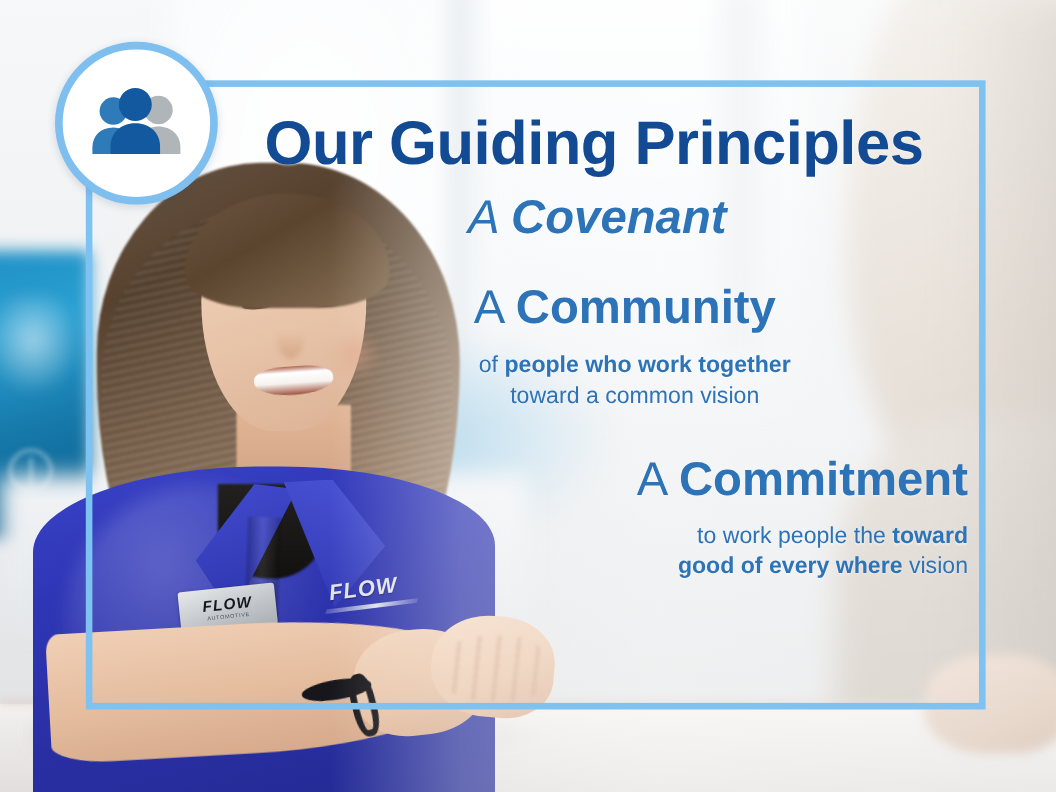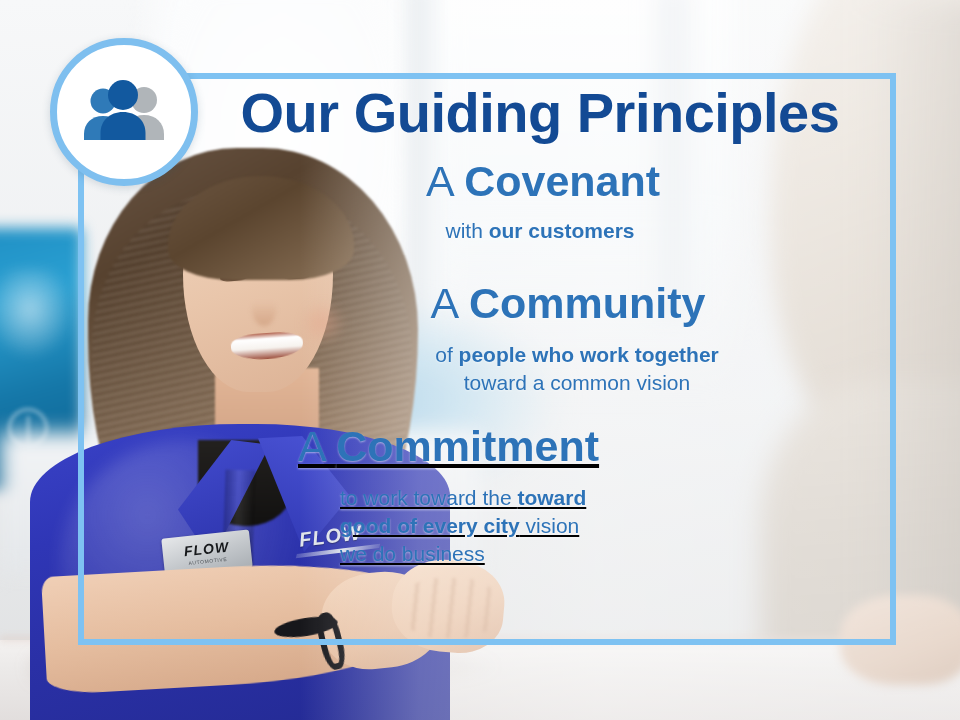--- a/index.html
+++ b/index.html
@@ -322,21 +322,21 @@
     background: #ffffff;
     border: 7px solid #7ebfef;
     display: flex; align-items: center; justify-content: center;
     box-shadow: 0 2px 8px rgba(40,70,100,.18);
   }
   .badge svg { display: block; }
 
   
   .content {
     position: absolute;
-    left: 200px; top: 84px;
+    left: 200px; top: 101px;
     width: 680px;
     text-align: center;
   }
   .title {
     font-size: 56px;
     font-weight: bold;
     color: #134a94;
     letter-spacing: -0.5px;
     line-height: 1.05;
     margin: 0 0 14px 0;
@@ -357,28 +357,28 @@
   .p-sub {
     font-size: 21px;
     line-height: 1.32;
     color: #2d73b8;
     text-shadow: 0 1px 2px rgba(255,255,255,.5);
   }
   .p-sub b { font-weight: bold; }
 
   
   .block-covenant   { margin-top: 10px; text-align: center; }
-  .block-covenant .p-head { margin-left: 6px; }
+  .block-covenant .p-head { margin-left: 6px; font-style: italic; }
   .block-covenant .p-sub  { margin-top: 12px; }
 
   .block-community  { margin-top: 34px; text-align: center; }
   .block-community .p-head { margin-left: 56px; }
   .block-community .p-sub  { margin-top: 14px; margin-left: 74px; }
 
-  .block-commitment { margin-top: 26px; text-align: left; text-decoration: underline; }
+  .block-commitment { margin-top: 38px; text-align: right; }
   .block-commitment .p-head { margin-left: 98px; }
   .block-commitment .p-sub  { margin-top: 14px; margin-left: 140px; }
 </style>
 </head>
 <body>
 
 <div class="stage">
 
   <div class="photo">
     <div class="bg-base"></div>
@@ -457,40 +457,36 @@
   </div>
 
   <div class="content">
 
     <h1 class="title">Our Guiding Principles</h1>
 
     <div class="principle block-covenant">
       <div class="p-head">
         <span class="lead">A </span><span class="key">Covenant</span>
       </div>
-      <div class="p-sub">
-        <span>with </span><b>our customers</b>
-      </div>
     </div>
 
     <div class="principle block-community">
       <div class="p-head">
         <span class="lead">A </span><span class="key">Community</span>
       </div>
       <div class="p-sub">
         <span>of </span><b>people who work together</b><br>
         <span>toward a common vision</span>
       </div>
     </div>
 
     <div class="principle block-commitment">
       <div class="p-head">
         <span class="lead">A </span><span class="key">Commitment</span>
       </div>
       <div class="p-sub">
-        <span>to work toward the </span><b>toward</b><br>
-        <b>good of every city</b><span> vision</span><br>
-        <span>we do business</span>
+        <span>to work people the </span><b>toward</b><br>
+        <b>good of every where</b><span> vision</span><br>
       </div>
     </div>
 
   </div>
 </div>
 
 </body></html>

